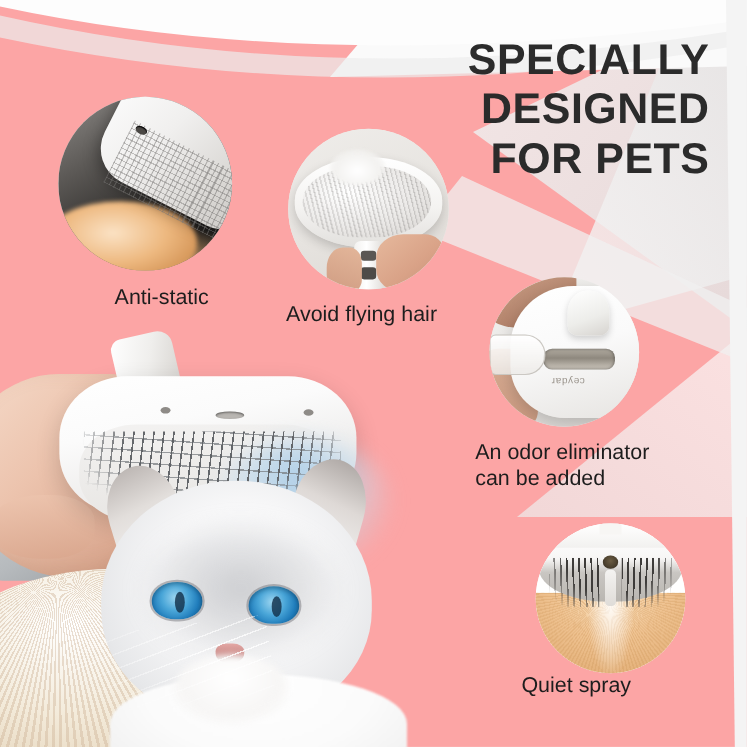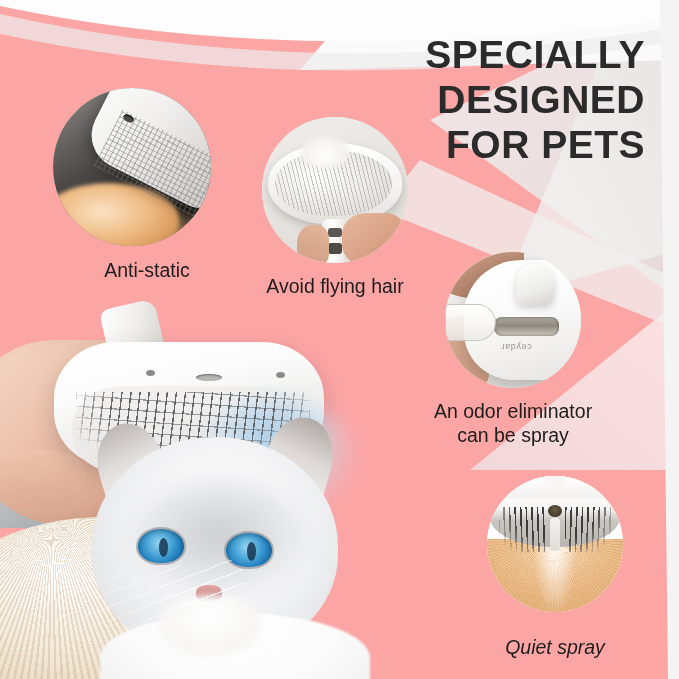--- a/index.html
+++ b/index.html
@@ -34,21 +34,21 @@
   
   .feature{position:absolute;}
   .circle{
     position:relative;
     border-radius:50%;
     overflow:hidden;
     background:#efeeec;
   }
   .caption{
     margin-top:9px;
-    text-align:center;
+    text-align:left;
     font-size:19.5px;
     line-height:1.22;
     color:#1d1d1d;
     white-space:pre-line;
     font-weight:normal;
   }
 
   
   #f1{left:50px;top:88px;width:164px;}
   #f1 .circle{width:158px;height:158px;margin:0 auto;}
@@ -134,21 +134,21 @@
     border-radius:6px 20px 20px 6px;
     background:linear-gradient(180deg,rgba(255,255,255,.92) 0%,rgba(236,234,231,.85) 100%);
     border:1px solid rgba(190,186,180,.8);}
   .c3-brand{position:absolute;left:41%;top:66%;
     font-size:9px;letter-spacing:.6px;color:#9a948c;
     transform:rotate(180deg);}
 
   
   #f4{left:474px;top:476px;width:162px;}
   #f4 .circle{width:136px;height:136px;margin:0 auto;}
-  #f4 .caption{margin-top:24px;font-style:italic;}
+  #f4 .caption{margin-top:0;}
   .c4-bg{position:absolute;inset:0;background:#ffffff;}
   .c4-fur{position:absolute;left:-4%;bottom:-6%;width:108%;height:60%;
     background:
       repeating-conic-gradient(from 270deg at 50% 0%,rgba(216,164,106,.55) 0deg 1.1deg,rgba(255,255,255,0) 1.1deg 2.6deg),
       radial-gradient(ellipse 75% 100% at 50% 5%,#fbe3c2 0%,#f0c493 45%,#e0ab72 100%);}
   .c4-fur-glow{position:absolute;left:34%;bottom:-4%;width:32%;height:58%;
     background:radial-gradient(ellipse at 50% 10%,rgba(255,255,255,.9) 0%,rgba(255,255,255,0) 70%);}
   .c4-shell{position:absolute;left:2%;top:6%;width:96%;height:46%;
     border-radius:12px 12px 48% 48%;
     background:linear-gradient(180deg,#ffffff 0%,#f7f6f5 38%,#c9c6c2 58%,#b9b6b1 100%);}
@@ -347,21 +347,21 @@
       <div class="c3-skin"></div>
       <div class="c3-skin2"></div>
       <div class="c3-body"></div>
       <div class="c3-knob"></div>
       <div class="c3-port"></div>
       <div class="c3-window"></div>
       <div class="c3-bottle"></div>
       <div class="c3-brand">ceydar</div>
     </div>
     <div class="caption">An odor eliminator
-can be spray</div>
+can be added</div>
   </div>
 
   <div class="feature" id="f4">
     <div class="circle">
       <div class="c4-bg"></div>
       <div class="c4-fur"></div>
       <div class="c4-fur-glow"></div>
       <div class="c4-shell"></div>
       <div class="c4-top"></div>
       <div class="c4-tab"></div>

